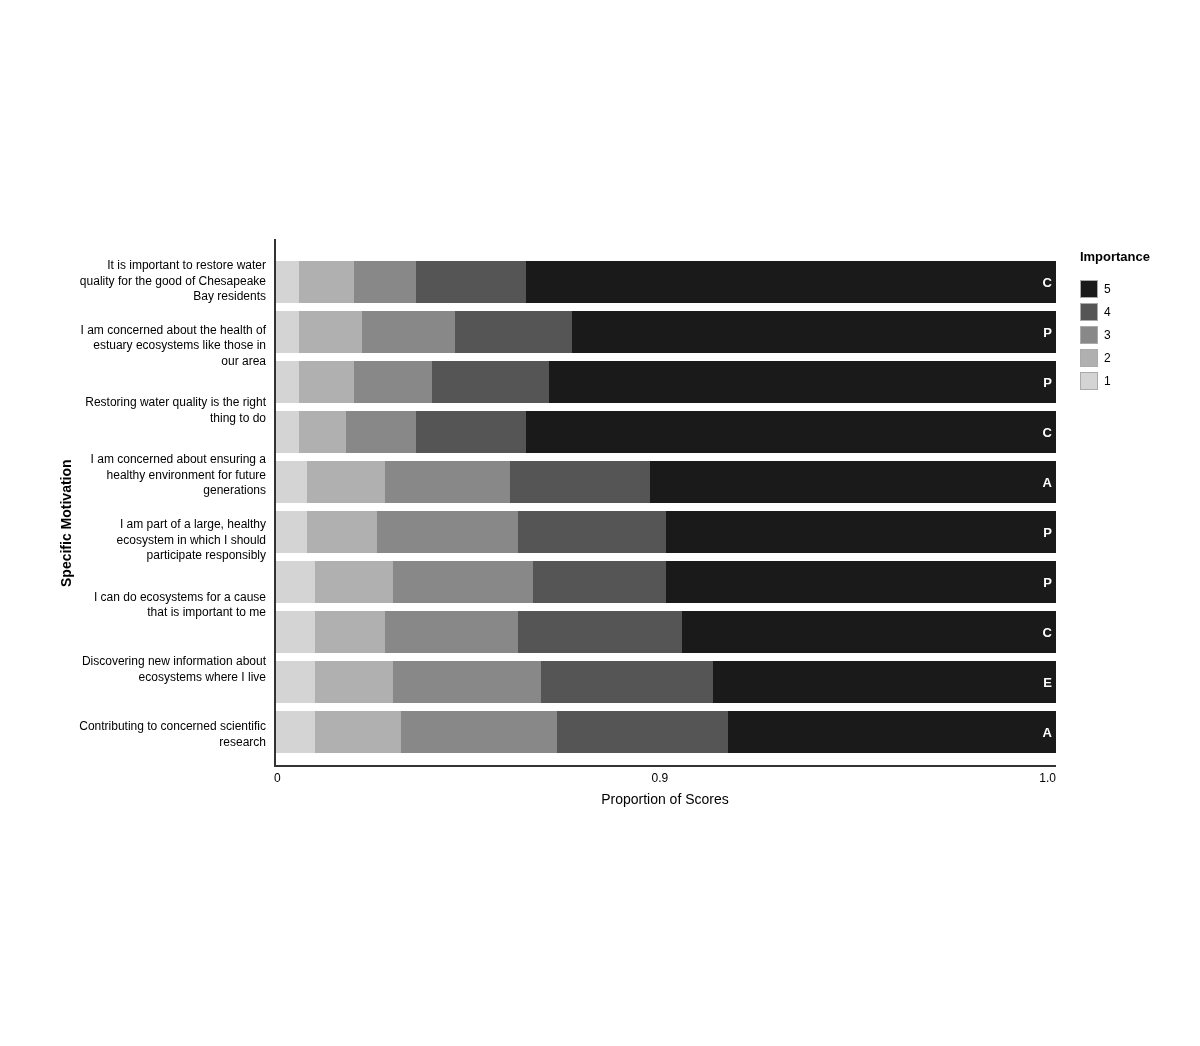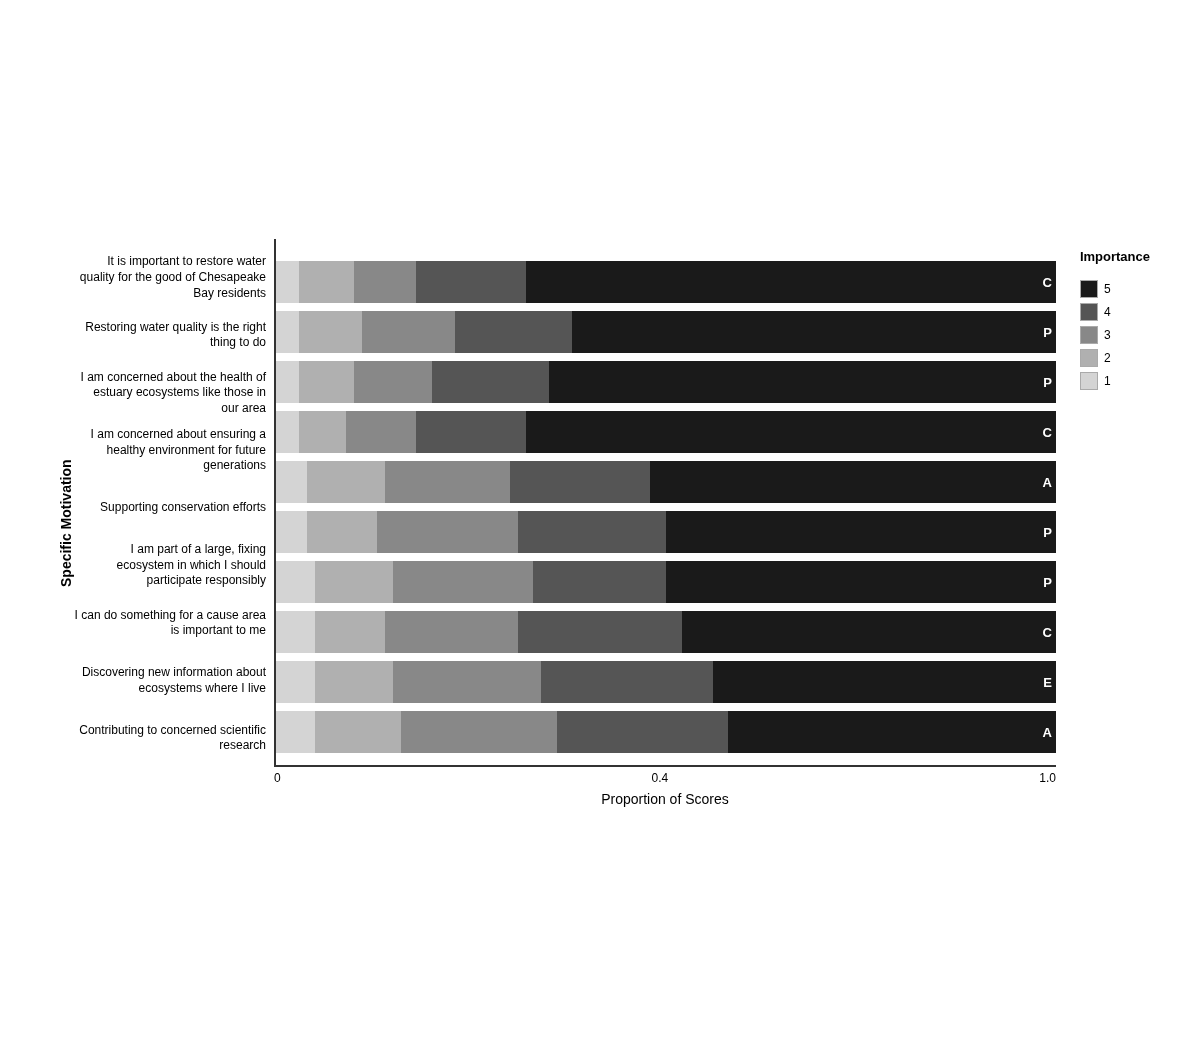--- a/index.html
+++ b/index.html
@@ -152,26 +152,25 @@
 <body>
 
 <div class="chart-wrapper">
 
   <div class="y-axis-title">Specific Motivation</div>
 
   <div class="chart-area">
 
     <div class="labels-col" id="labels-col">
         <div class="label-item">It is important to restore water quality for the good of Chesapeake Bay residents</div>
+        <div class="label-item">I am concerned about the health of estuary ecosystems like those in our area</div>
         <div class="label-item">Restoring water quality is the right thing to do</div>
-        <div class="label-item">I am concerned about the health of estuary ecosystems like those in our area</div>
         <div class="label-item">I am concerned about ensuring a healthy environment for future generations</div>
-        <div class="label-item">Supporting conservation efforts</div>
-        <div class="label-item">I am part of a large, fixing ecosystem in which I should participate responsibly</div>
-        <div class="label-item">I can do something for a cause area is important to me</div>
+        <div class="label-item">I am part of a large, healthy ecosystem in which I should participate responsibly</div>
+        <div class="label-item">I can do ecosystems for a cause that is important to me</div>
         <div class="label-item">Discovering new information about ecosystems where I live</div>
         <div class="label-item">Contributing to concerned scientific research</div>
       </div>
 
     <div class="plot-section">
       <div class="bars-container" id="bars-container">
           <div class="bars-list">
             <div class="bar-row">
               <div class="stacked-bar" style="width: 100%;">
                 <div class="bar-segment" style="width: 3%; background-color: rgb(212, 212, 212);"></div>
@@ -269,21 +268,21 @@
                 <div class="bar-segment" style="width: 20%; background-color: rgb(136, 136, 136);"></div>
                 <div class="bar-segment" style="width: 22%; background-color: rgb(85, 85, 85);"></div>
                 <div class="bar-segment" style="width: 42%; background-color: rgb(26, 26, 26);"></div>
                 <span class="bar-label">A</span>
               </div>
             </div>
           </div>
         </div>
       <div class="x-axis-ticks" id="x-axis-ticks">
           <span class="x-tick">0</span>
-          <span class="x-tick">0.4</span>
+          <span class="x-tick">0.9</span>
           <span class="x-tick">1.0</span>
         </div>
       <div class="x-axis-title">Proportion of Scores</div>
     </div>
 
     <div class="legend-col">
       <div class="legend-title">Importance</div>
       <div id="legend-items">
           <div class="legend-item">
             <div class="legend-swatch" style="background-color: rgb(26, 26, 26);"></div>

